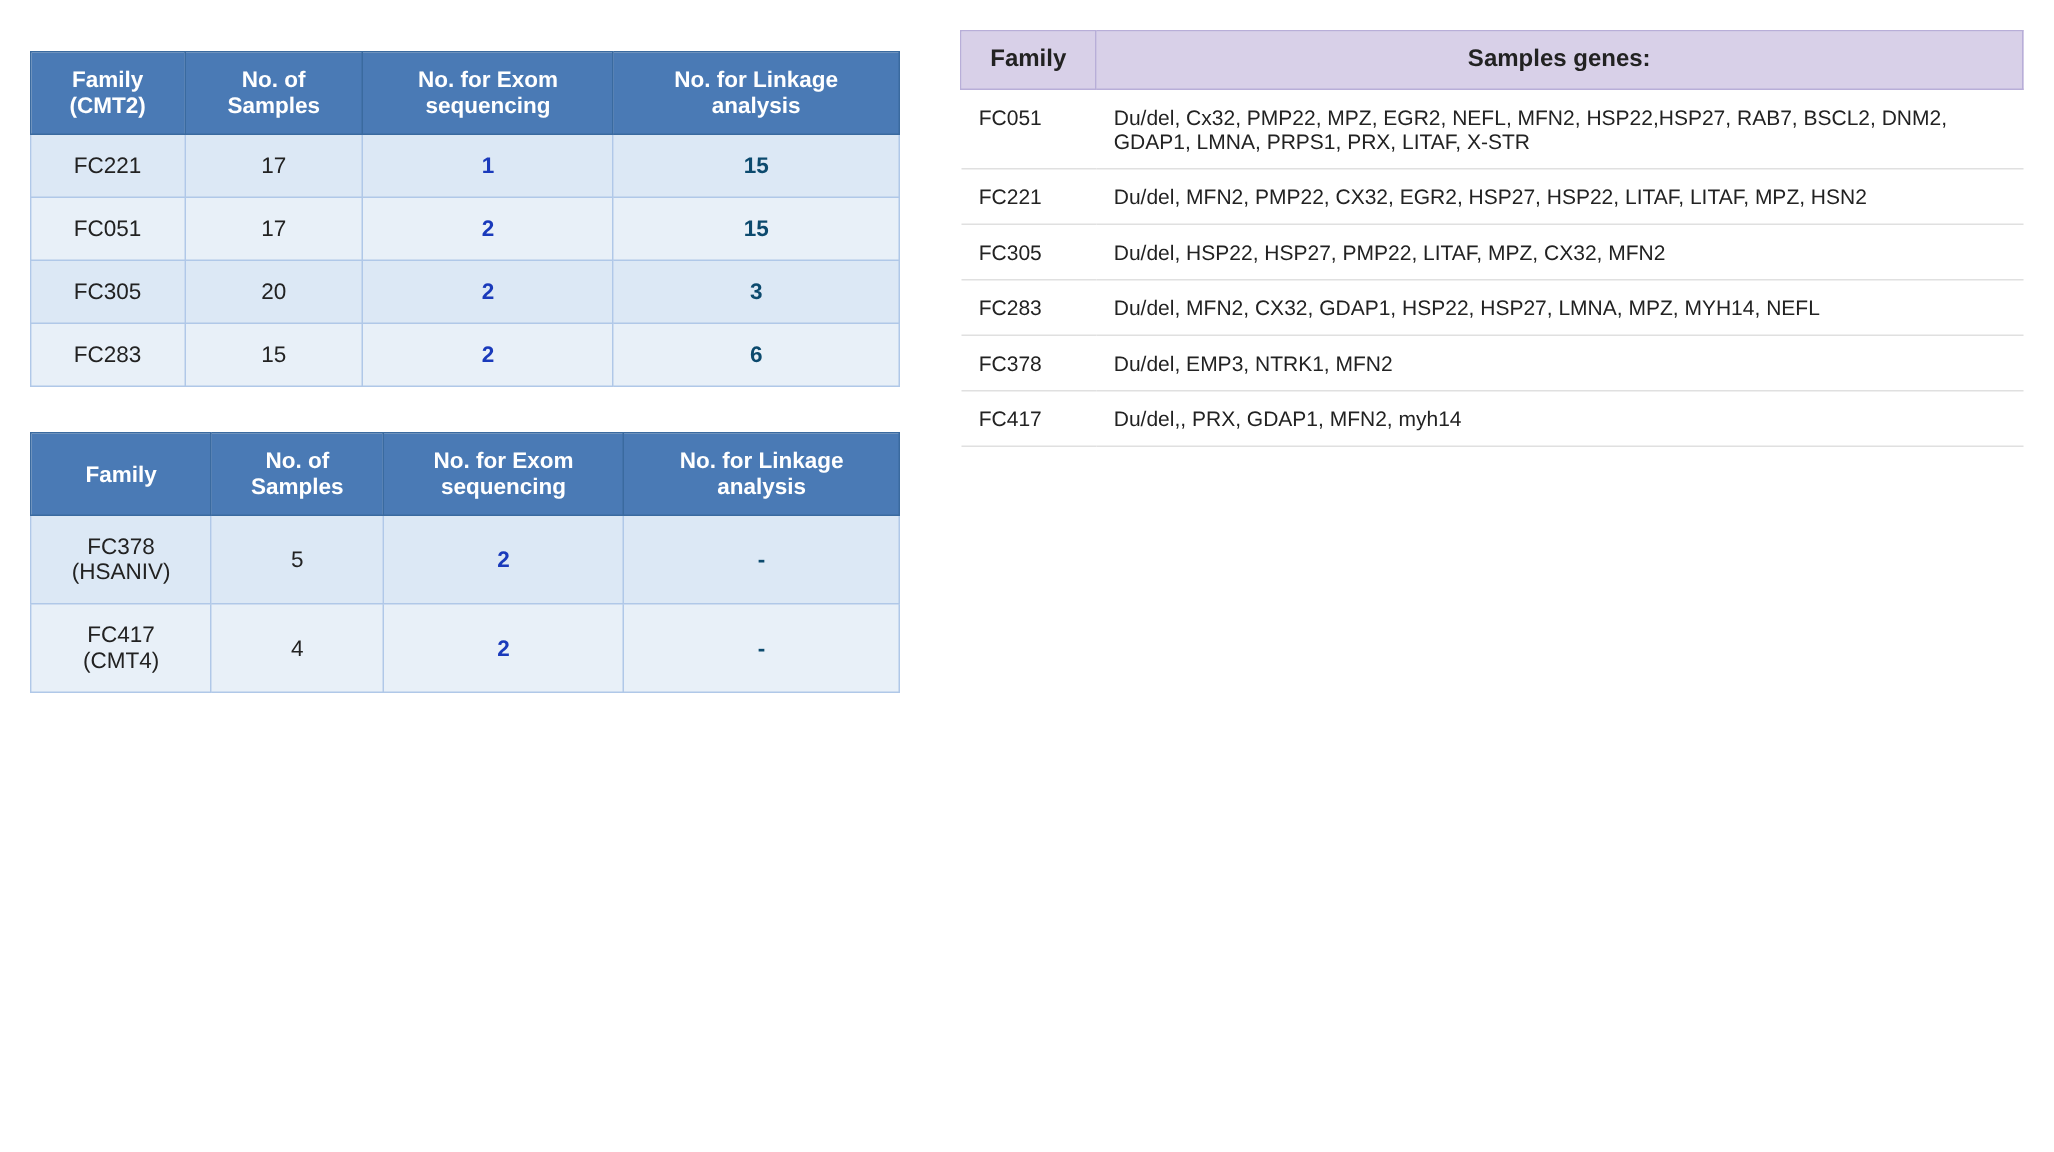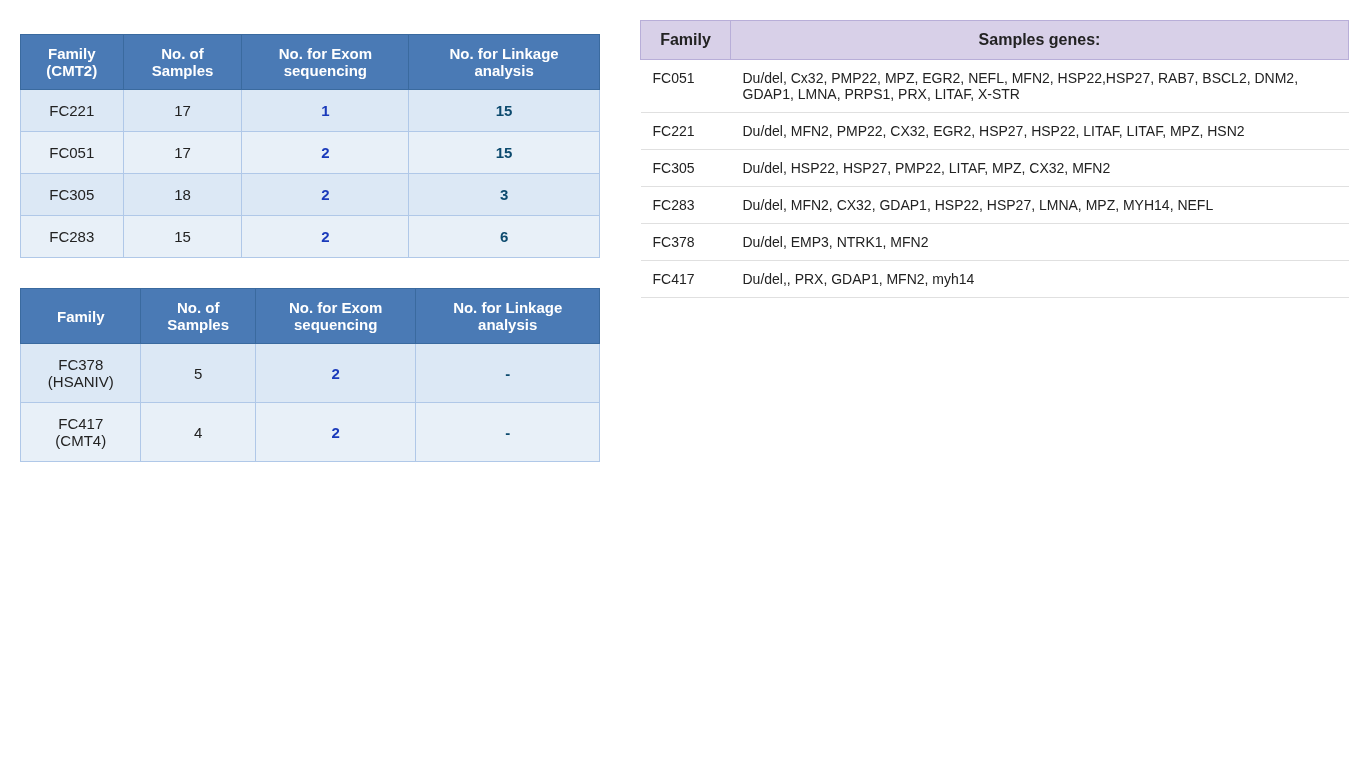--- a/index.html
+++ b/index.html
@@ -140,21 +140,21 @@
             <td><span class="val-magenta">15</span></td>
           </tr>
           <tr>
             <td>FC051</td>
             <td>17</td>
             <td><span class="val-blue">2</span></td>
             <td><span class="val-magenta">15</span></td>
           </tr>
           <tr>
             <td>FC305</td>
-            <td>18</td>
+            <td>20</td>
             <td><span class="val-blue">2</span></td>
             <td><span class="val-magenta">3</span></td>
           </tr>
           <tr>
             <td>FC283</td>
             <td>15</td>
             <td><span class="val-blue">2</span></td>
             <td><span class="val-magenta">6</span></td>
           </tr>
         </tbody>

